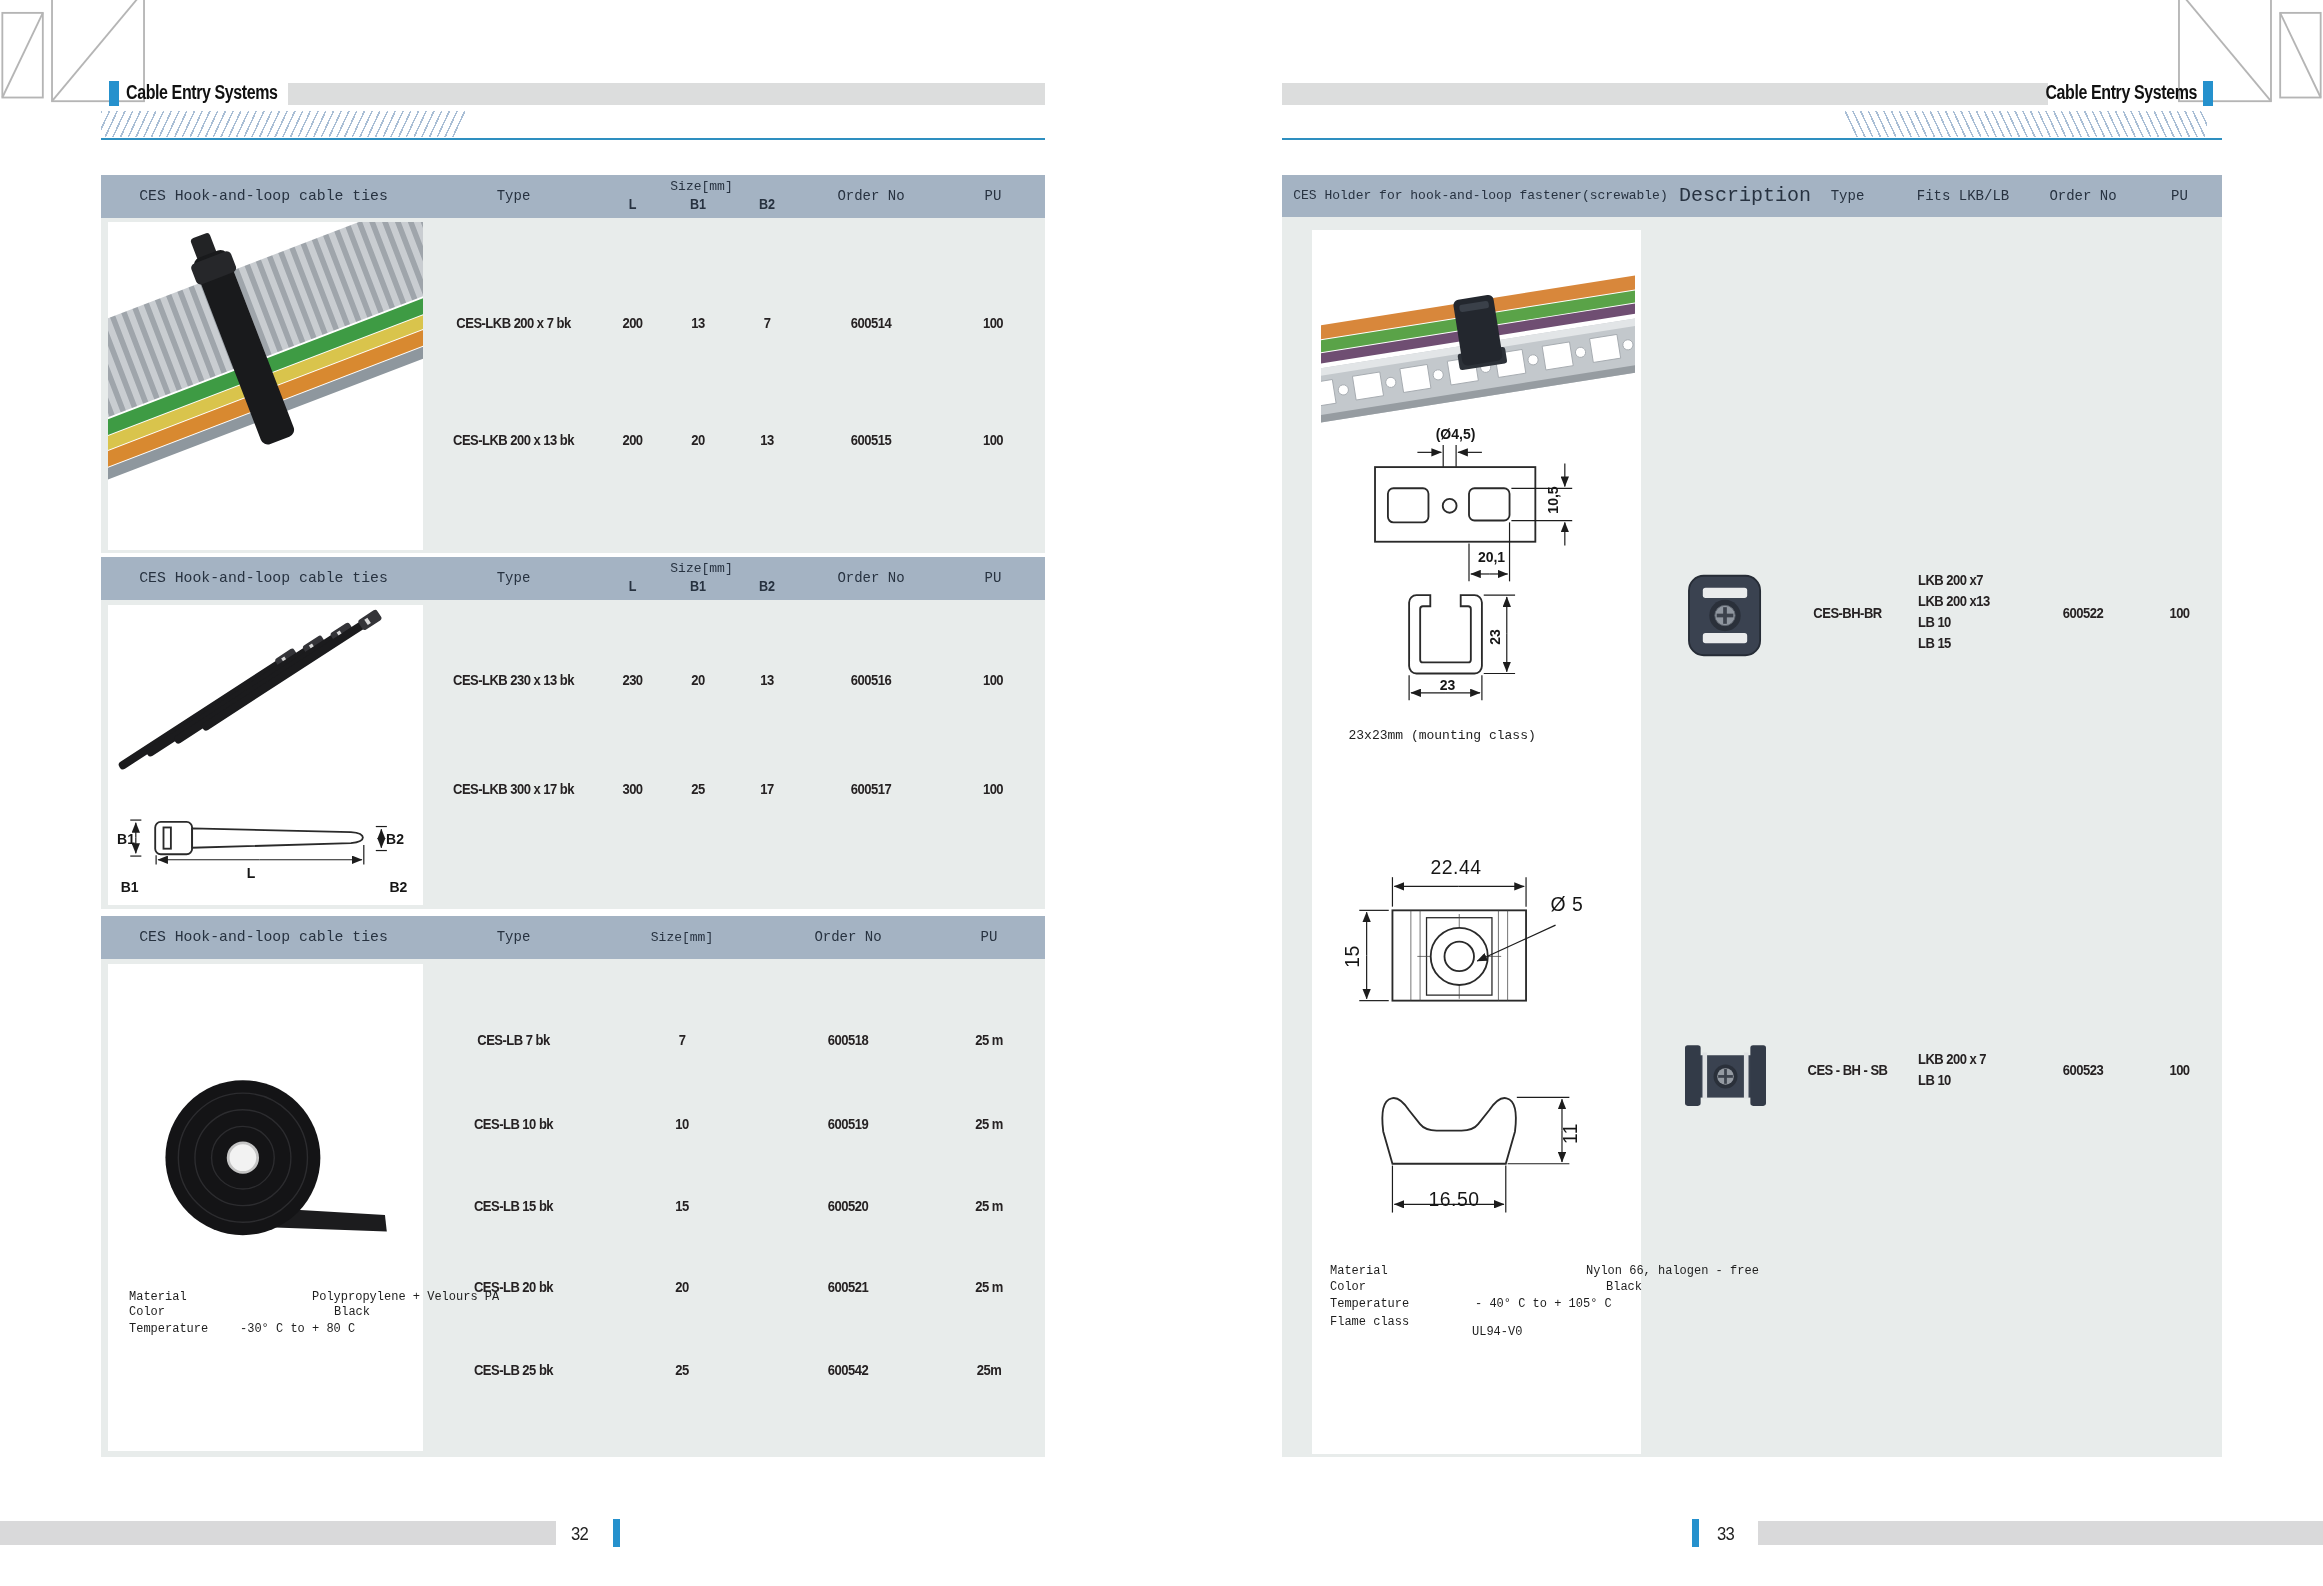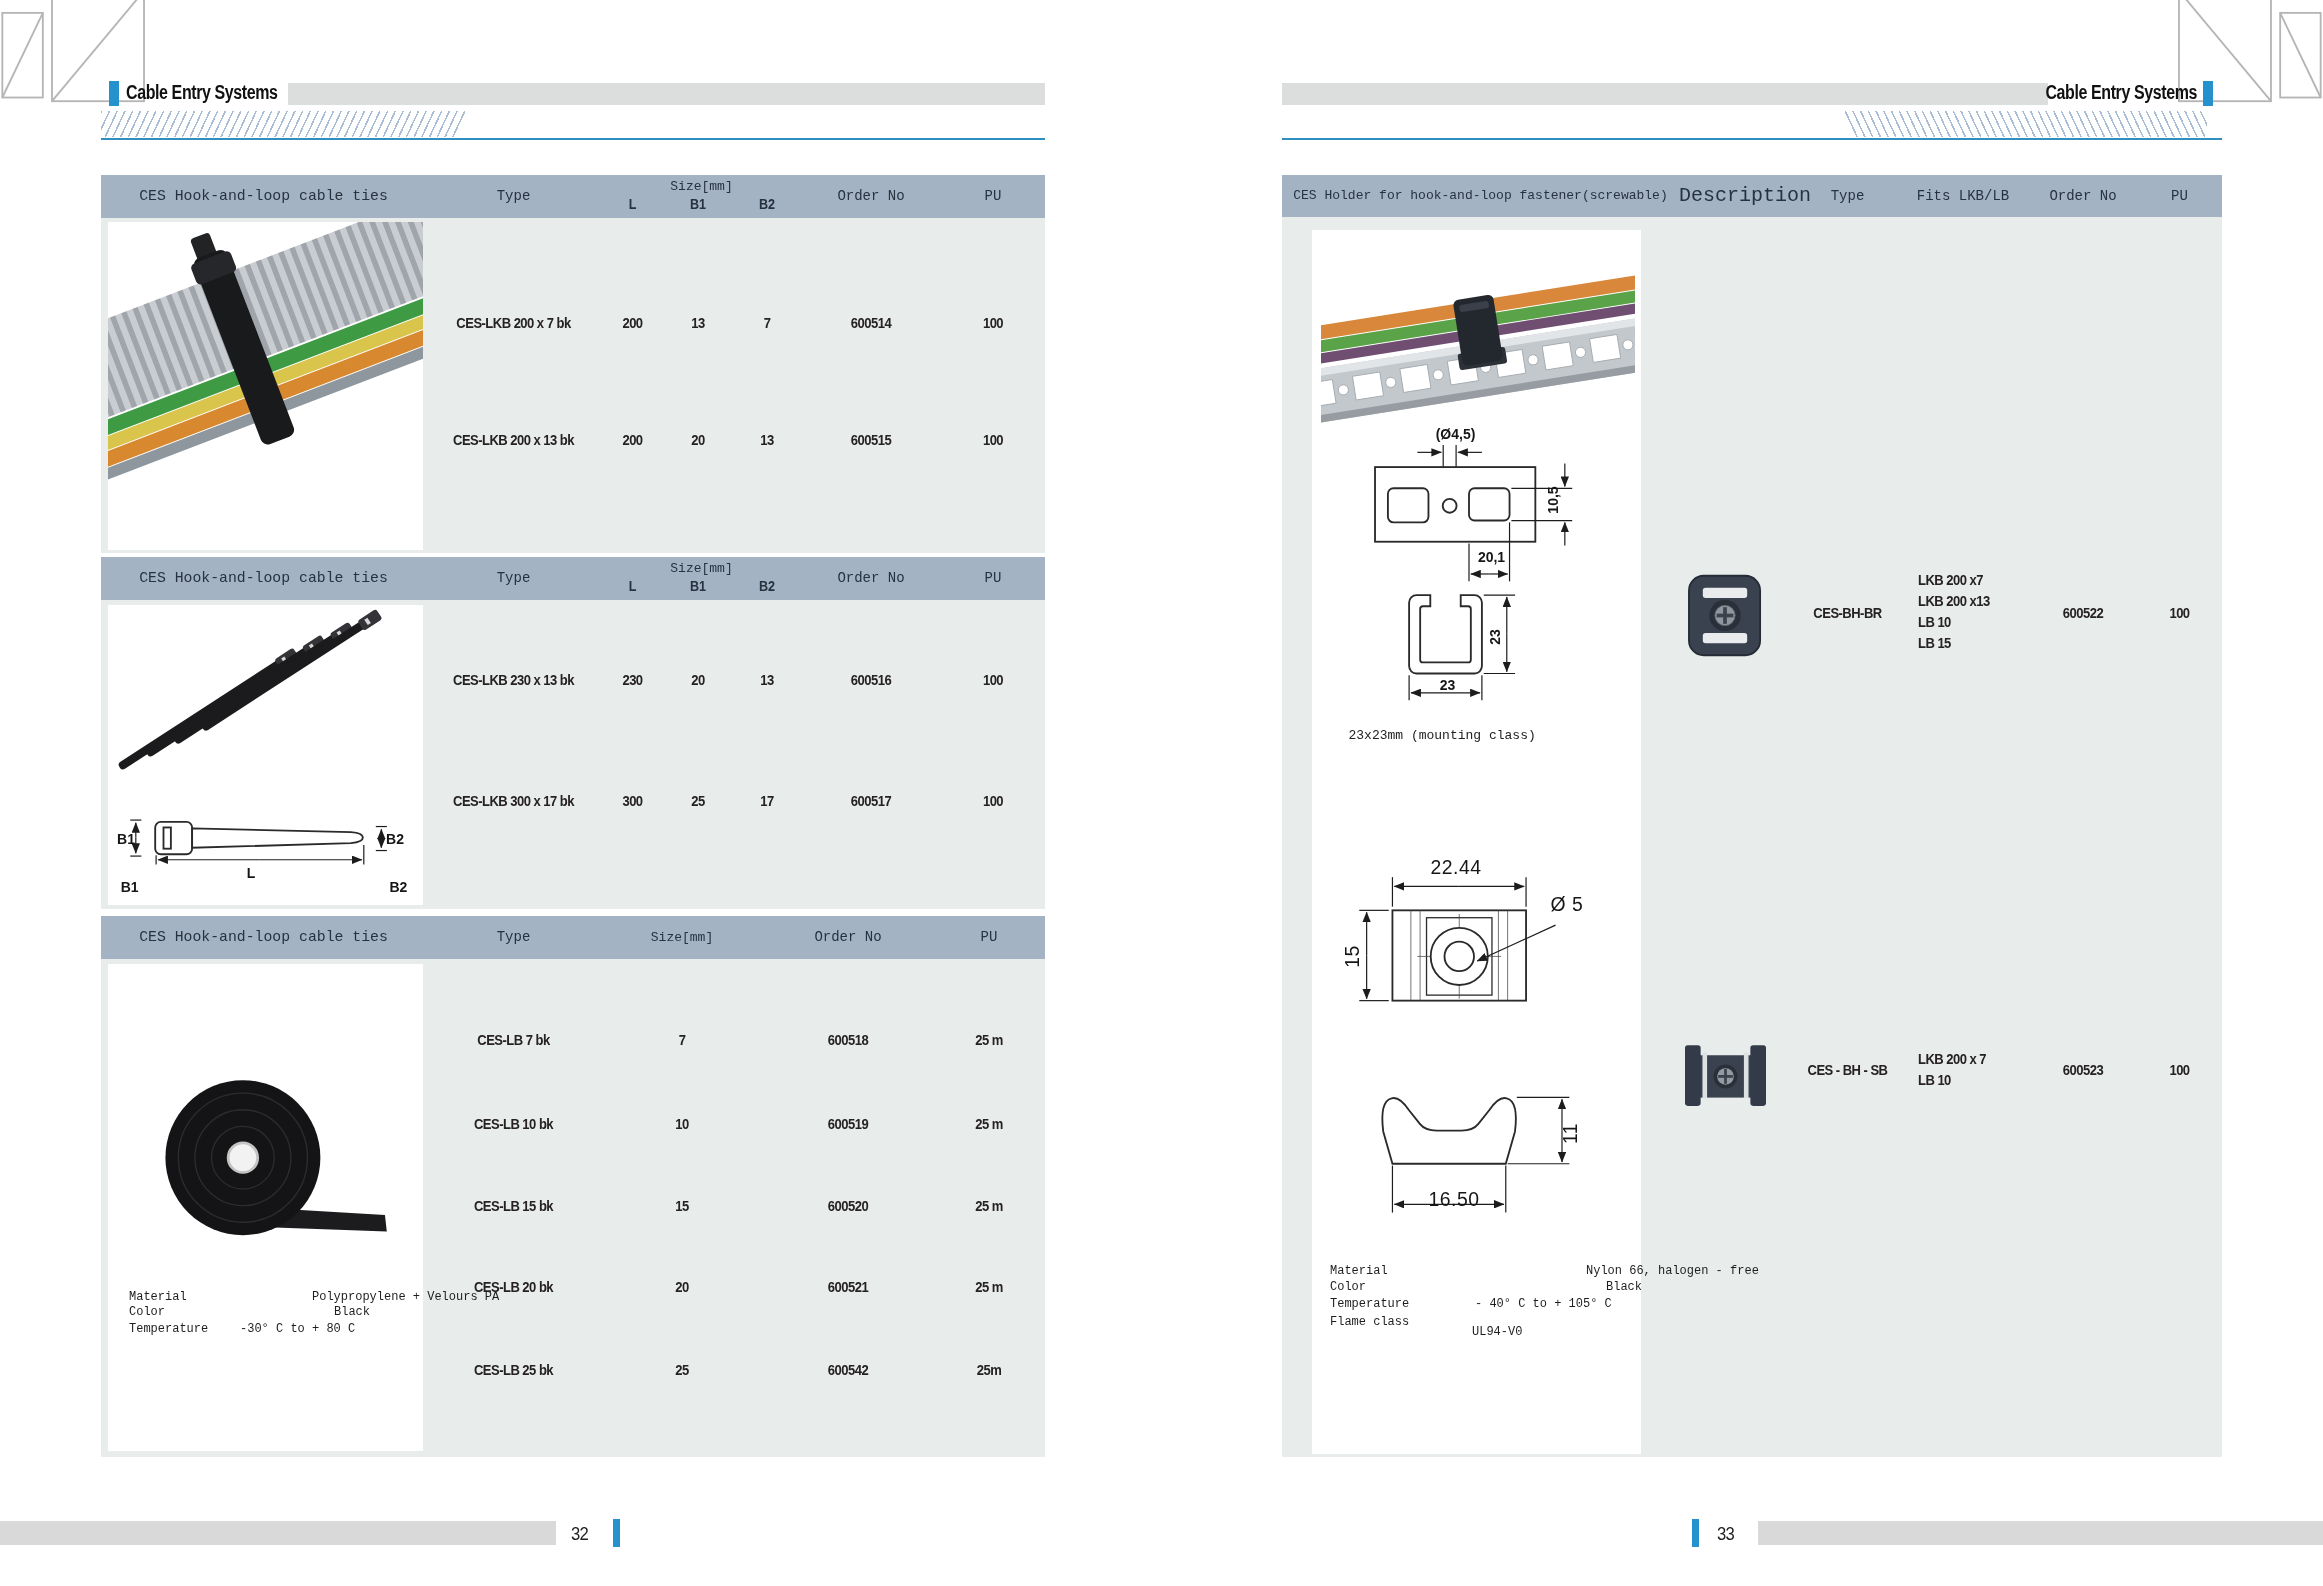--- a/index.html
+++ b/index.html
@@ -189,21 +189,21 @@
     <div class="abs dim" style="left:280px;top:231px;width:28px">B2</div>
     <div class="abs dim" style="left:136px;top:265px;width:28px">L</div>
     <div class="abs" style="left:0;top:69px;width:100%;height:22px">
       <div class="abs ctr cell" style="left:325px;width:175px">CES-LKB 230 x 13 bk</div>
       <div class="abs ctr cell" style="left:500px;width:63px">230</div>
       <div class="abs ctr cell" style="left:563px;width:68px">20</div>
       <div class="abs ctr cell" style="left:631px;width:70px">13</div>
       <div class="abs ctr cell" style="left:701px;width:138px">600516</div>
       <div class="abs ctr cell" style="left:840px;width:104px">100</div>
     </div>
-    <div class="abs" style="left:0;top:190px;width:100%;height:22px">
+    <div class="abs" style="left:0;top:178px;width:100%;height:22px">
       <div class="abs ctr cell" style="left:325px;width:175px">CES-LKB 300 x 17 bk</div>
       <div class="abs ctr cell" style="left:500px;width:63px">300</div>
       <div class="abs ctr cell" style="left:563px;width:68px">25</div>
       <div class="abs ctr cell" style="left:631px;width:70px">17</div>
       <div class="abs ctr cell" style="left:701px;width:138px">600517</div>
       <div class="abs ctr cell" style="left:840px;width:104px">100</div>
     </div>
   </div>
 </div>
 

